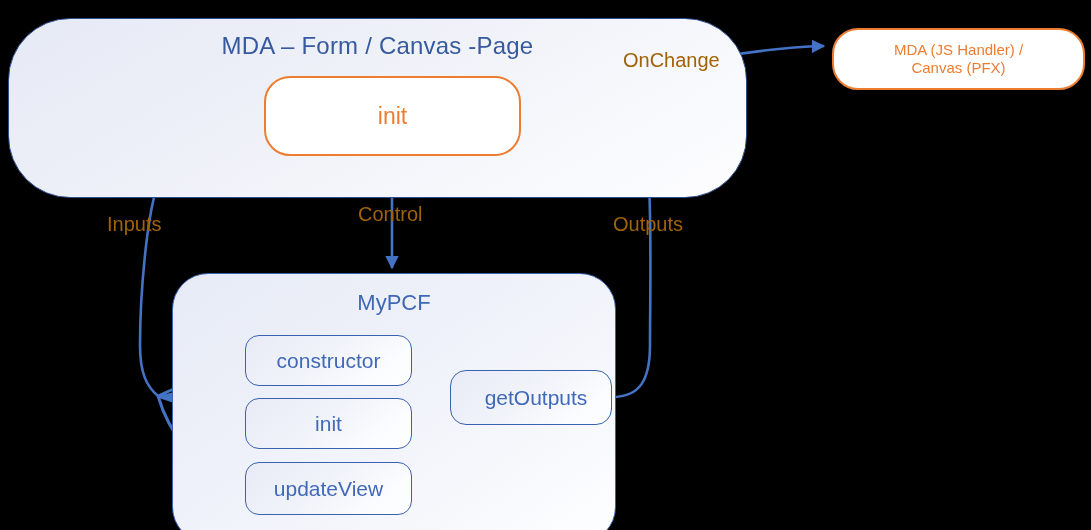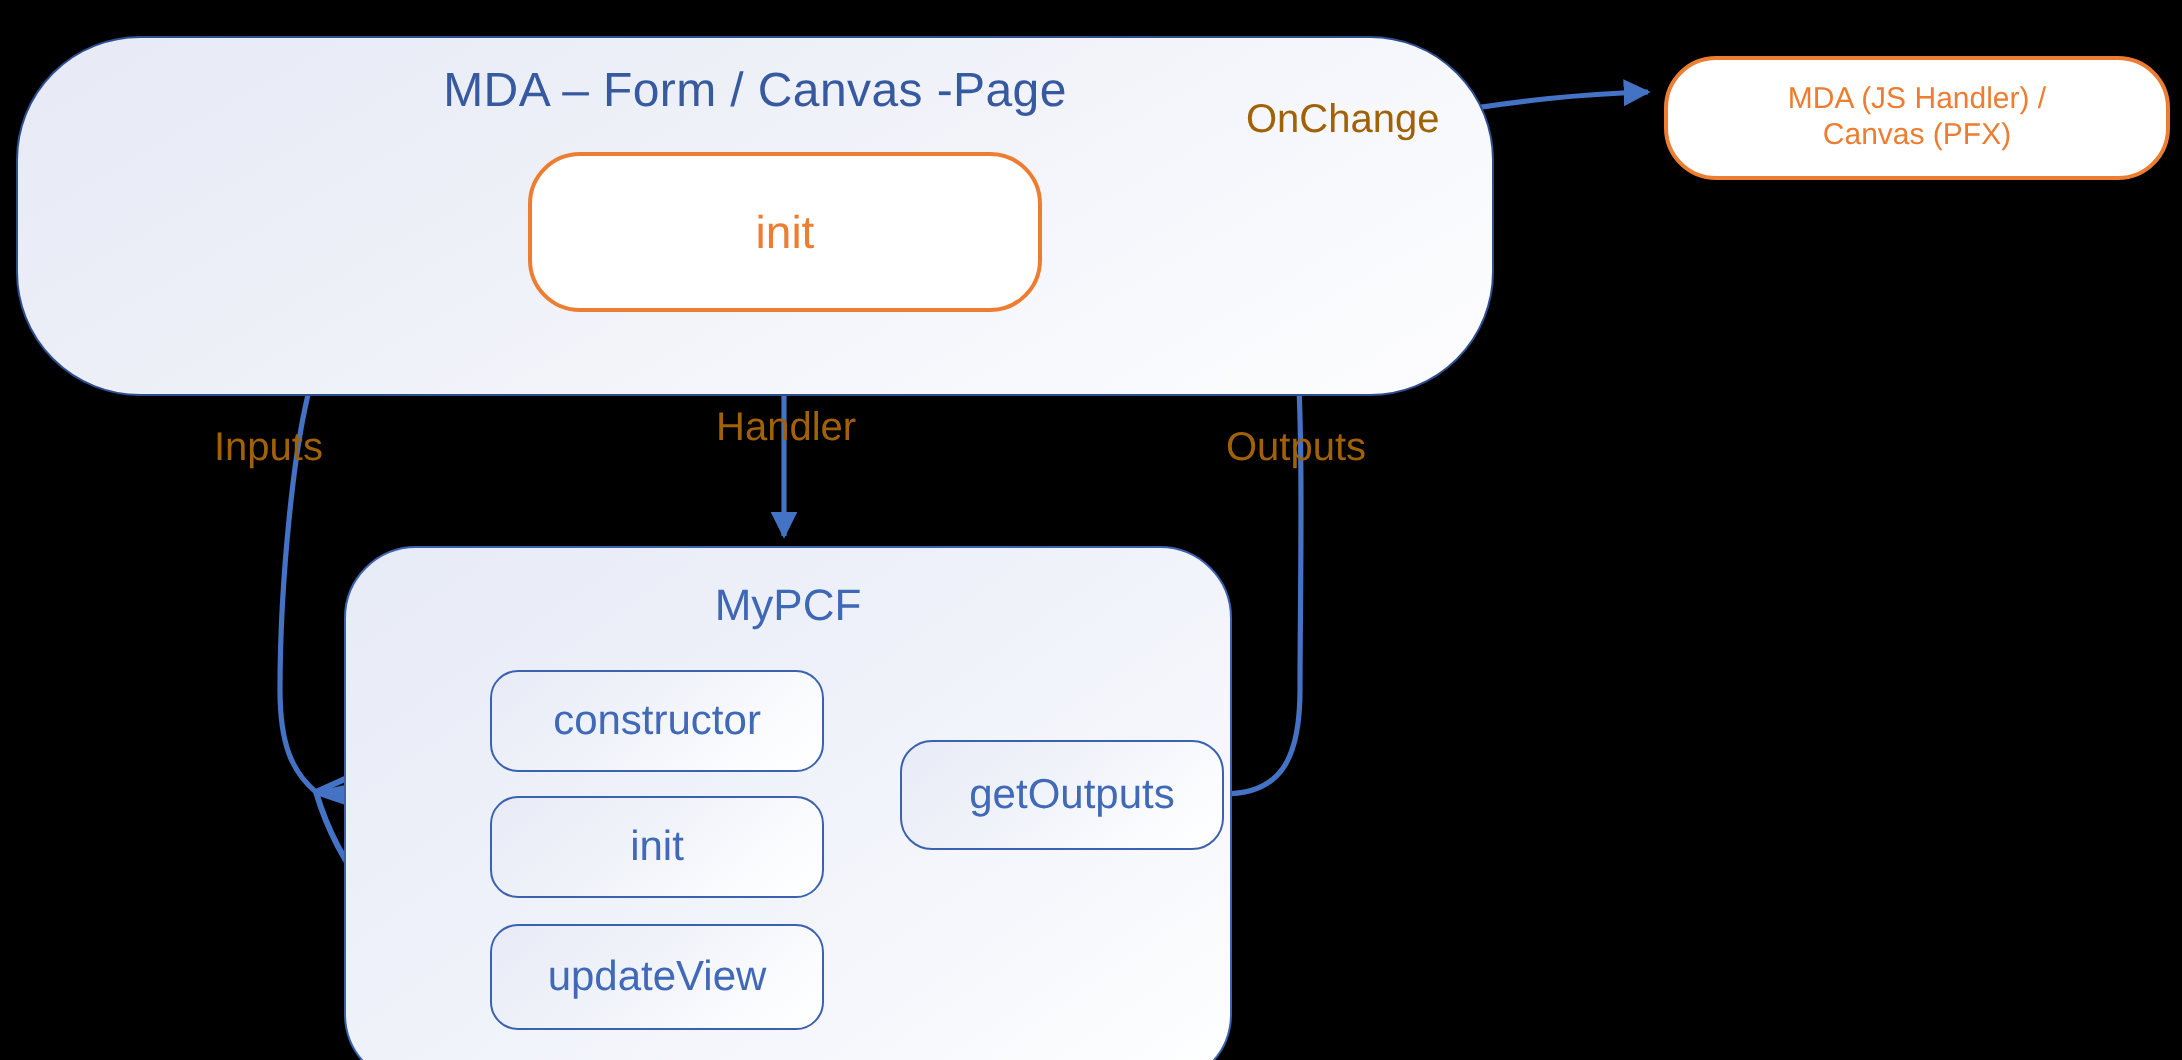--- a/index.html
+++ b/index.html
@@ -144,17 +144,17 @@
     <span>init</span>
   </div>
   <div id="updateview-node" class="node-blue">
     <span>updateView</span>
   </div>
   <div id="getoutputs-node" class="node-blue">
     <span>getOutputs</span>
   </div>
 
   <div id="label-inputs" class="edge-label">Inputs</div>
-  <div id="label-control" class="edge-label">Handler</div>
+  <div id="label-control" class="edge-label">Control</div>
   <div id="label-outputs" class="edge-label">Outputs</div>
   <div id="label-onchange" class="edge-label">OnChange</div>
 
 </div>
 
 </body></html>

